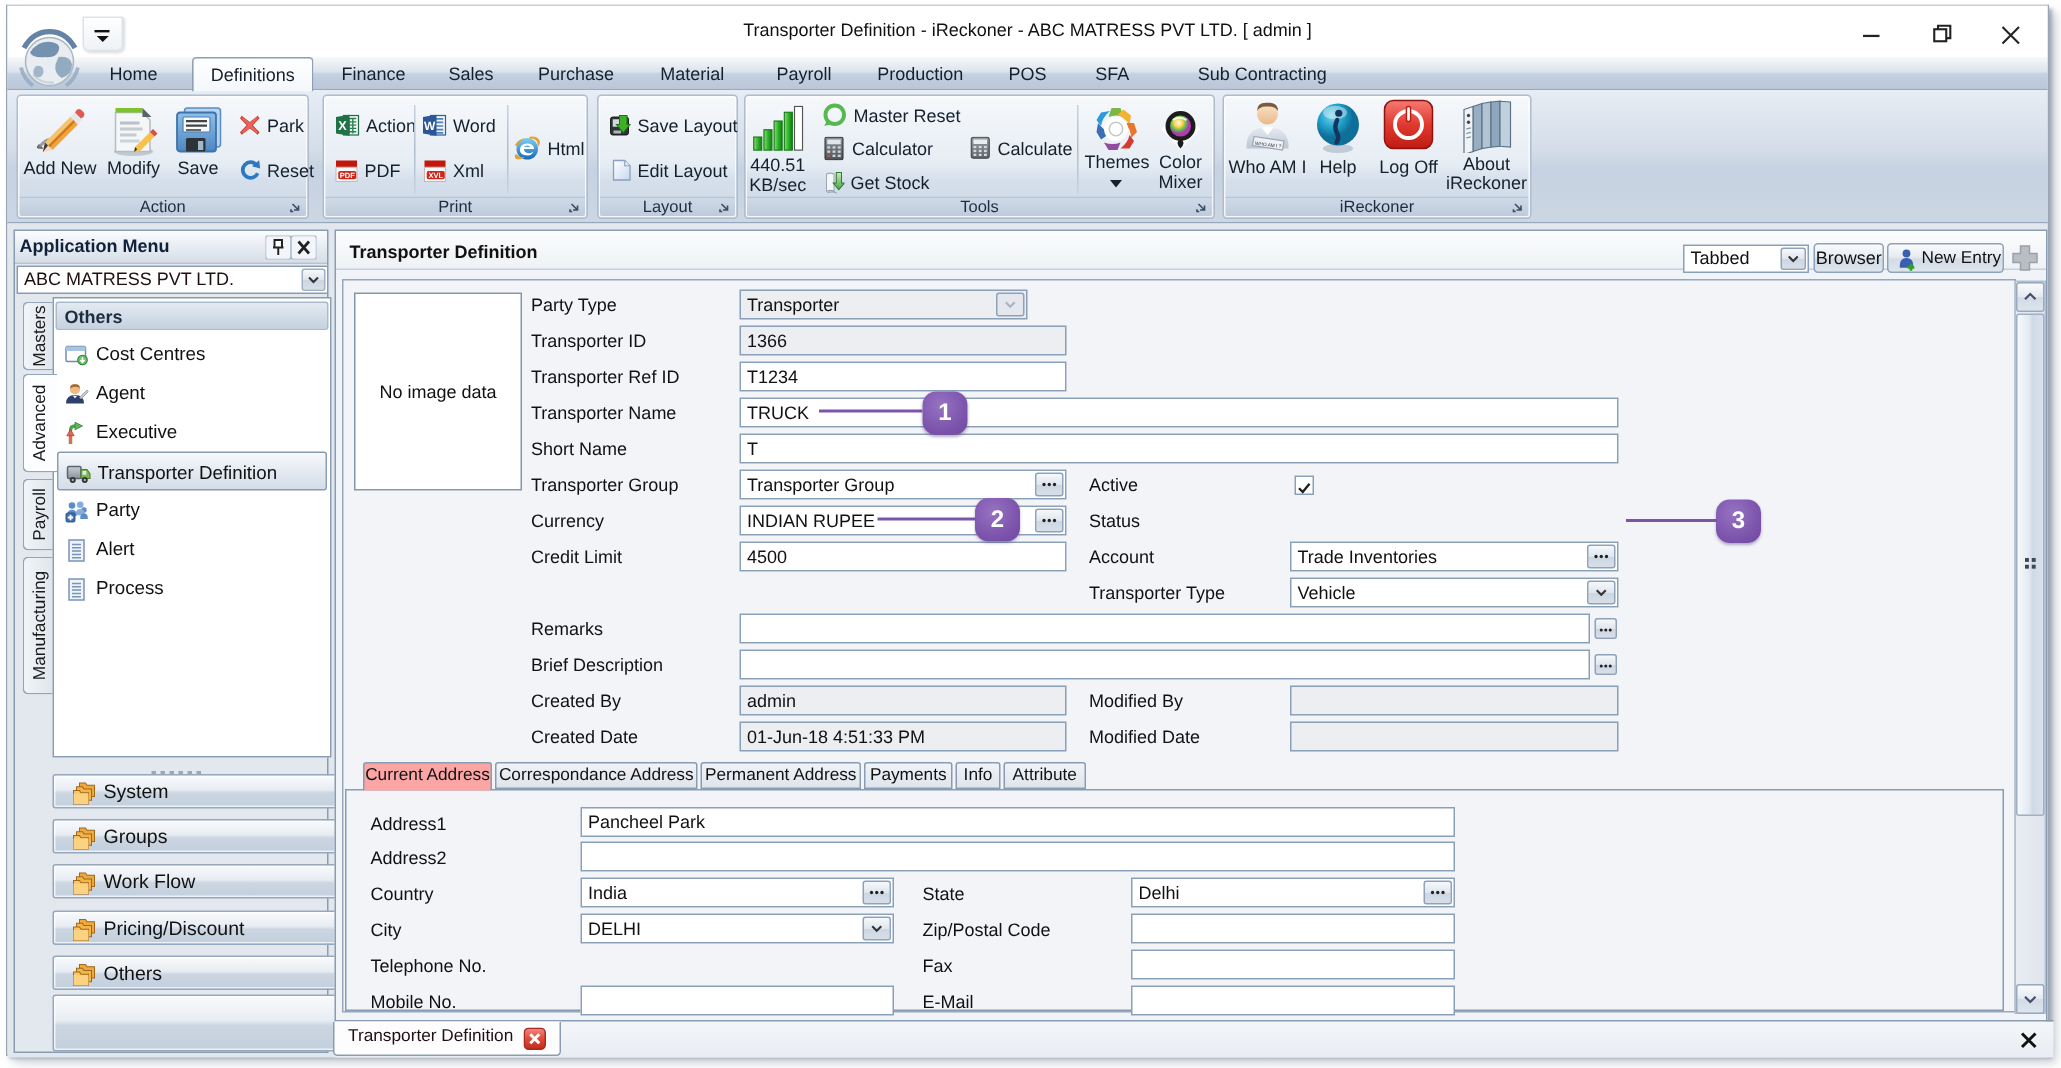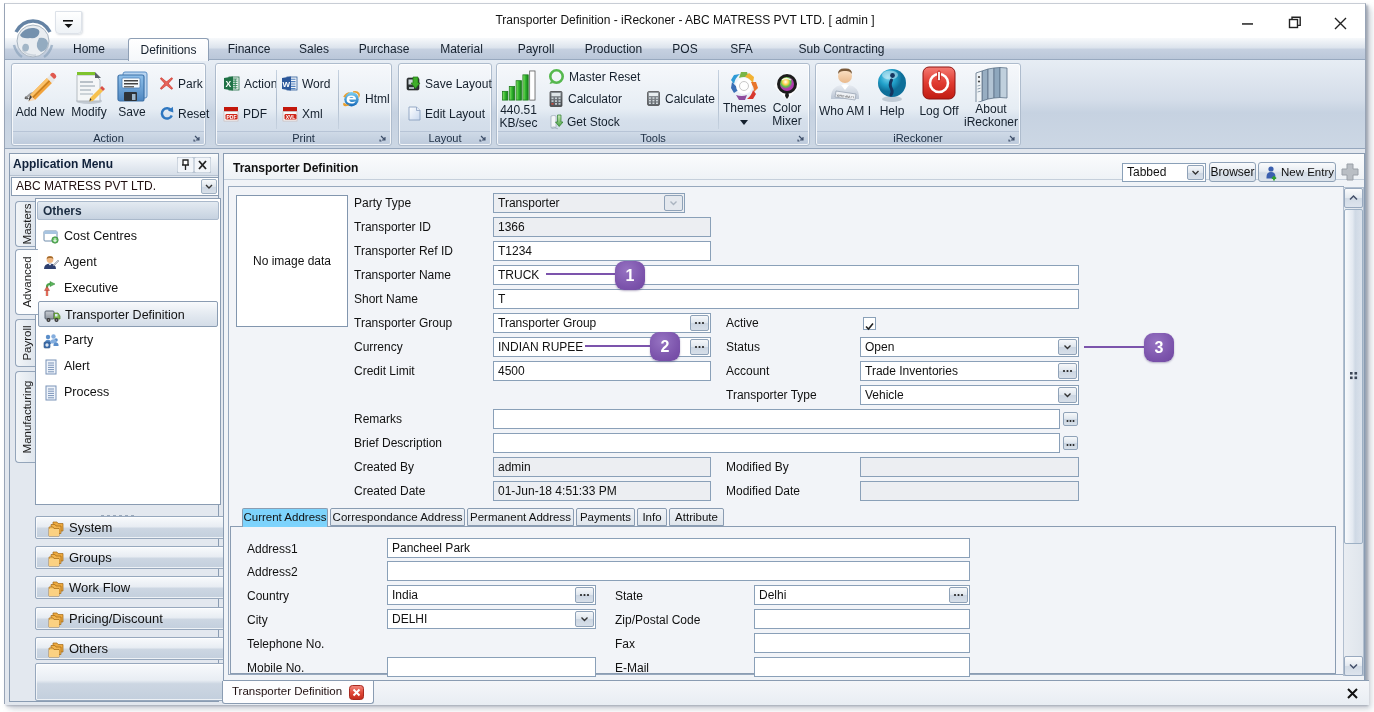--- a/index.html
+++ b/index.html
@@ -65,21 +65,21 @@
 .ffield.dis { background:#eceef2; }
 .dots3 { position:absolute; right:1px; top:1px; width:19px; height:16px; border:1px solid #8fa2b8; border-radius:2px;
   background:linear-gradient(#f6f8fa,#dfe6ee 50%,#ccd6e2 52%,#d7dfe9); text-align:center; }
 .drop { position:absolute; right:1px; top:1px; width:19px; height:16px; border:1px solid #8fa2b8; border-radius:2px;
   background:linear-gradient(#f6f8fa,#dfe6ee 50%,#ccd6e2 52%,#d7dfe9); }
 .callout { position:absolute; width:30px; height:29px; border-radius:9px; background:radial-gradient(circle at 40% 32%, #9673c2, #7c54ac 62%, #6f47a0);
   color:#fff; font-weight:bold; font-size:16px; text-align:center; line-height:29px; box-shadow:0 1px 2px rgba(80,60,120,.4); }
 .cline { position:absolute; height:2px; background:#7c54ac; }
 
 .atab { position:absolute; top:321px; height:18px; border:1px solid #8a9cb2; background:linear-gradient(#f0f3f7,#dfe5ec); font-size:11.5px; color:#111; text-align:center; line-height:17px; border-radius:2px 2px 0 0; }
-.atab.sel { background:#7dd3fc; height:19px; border-bottom:none; z-index:2; }
+.atab.sel { background:#fca5a5; height:19px; border-bottom:none; z-index:2; }
 #abox { position:absolute; left:1px; top:339px; width:1106px; height:148px; border:1px solid #8a9cb2; background:#f2f4f8; }
 
 #vscroll { position:absolute; right:0px; top:33px; width:21px; height:489px; background:linear-gradient(90deg,#e9edf2,#dfe5ec); border:1px solid #b2bfcf; }
 .sbtn { position:absolute; left:0px; width:19px; height:20px; background:linear-gradient(#fafbfc,#e3e9f0 50%,#d2dbe6 52%,#dde4ed); border:1px solid #98a9bf; border-radius:2px; }
 
 #btmbar { position:absolute; left:218px; top:531px; width:1146px; height:25px; background:linear-gradient(#f4f6f9,#e8edf3); border-top:1px solid #8a9cb2; }
 #btab { position:absolute; left:-1px; top:0px; width:152px; height:23px; background:#fdfdfe; border:1px solid #8a9cb2; border-top:none; border-radius:0 0 3px 3px; font-size:12px; color:#200f10; line-height:21px; padding-left:9px; font-size:11.5px; }
 </style>
 </head>
 <body>
@@ -737,25 +737,20 @@
         </div>
         <div class="flabel" style="left:125px; top:177px;">Credit Limit</div>
         <div class="ffield" style="left:264px; top:174px; width:218px;">4500</div>
         <div class="flabel" style="left:497px; top:129px;">Active</div>
         <div class="abs" style="left:634px; top:130px; width:13px; height:13px; background:#fff; border:1px solid #8aa0b8;">
           <svg width="11" height="11" viewBox="0 0 11 11">
                 <path d="M2 5.5 L4.5 8 L9 2.5" stroke="#222" stroke-width="1.6" fill="none"></path>
               </svg>
         </div>
         <div class="flabel" style="left:497px; top:153px;">Status</div>
-        <div class="ffield" style="left:631px; top:150px; width:219px;">Open
-          <div class="drop"><svg width="17" height="14" viewBox="0 0 17 14">
-                  <path d="M5.5 5.5 L8.5 8.5 L11.5 5.5" stroke="#333" stroke-width="1.4" fill="none"></path>
-                </svg></div>
-        </div>
         <div class="flabel" style="left:497px; top:177px;">Account</div>
         <div class="ffield" style="left:631px; top:174px; width:219px;">Trade Inventories
           <div class="dots3"><svg width="17" height="14" viewBox="0 0 17 14">
                   <circle cx="5" cy="7" r="1.1" fill="#222"></circle>
                   <circle cx="8.5" cy="7" r="1.1" fill="#222"></circle>
                   <circle cx="12" cy="7" r="1.1" fill="#222"></circle>
                 </svg></div>
         </div>
         <div class="flabel" style="left:497px; top:201px;">Transporter Type</div>
         <div class="ffield" style="left:631px; top:198px; width:219px;">Vehicle

